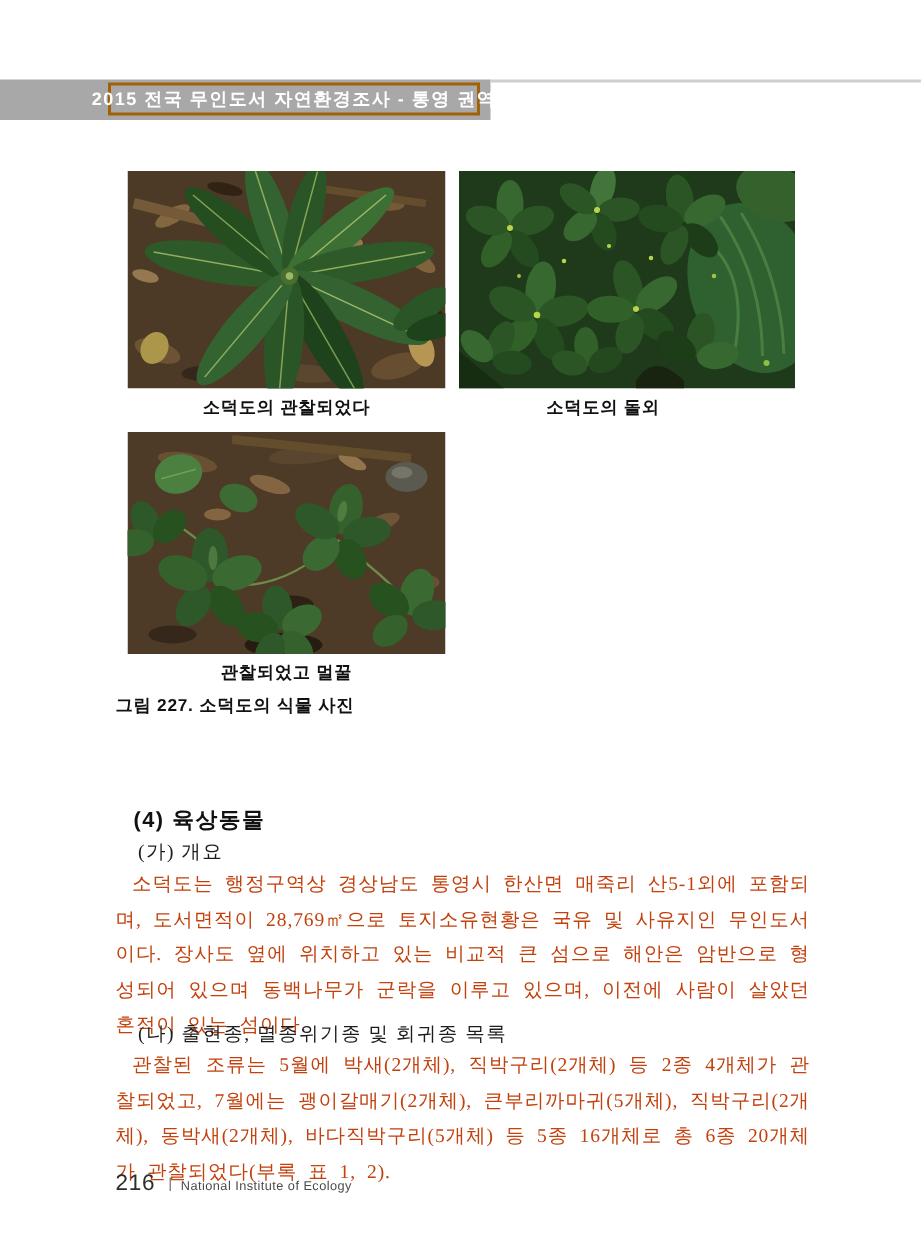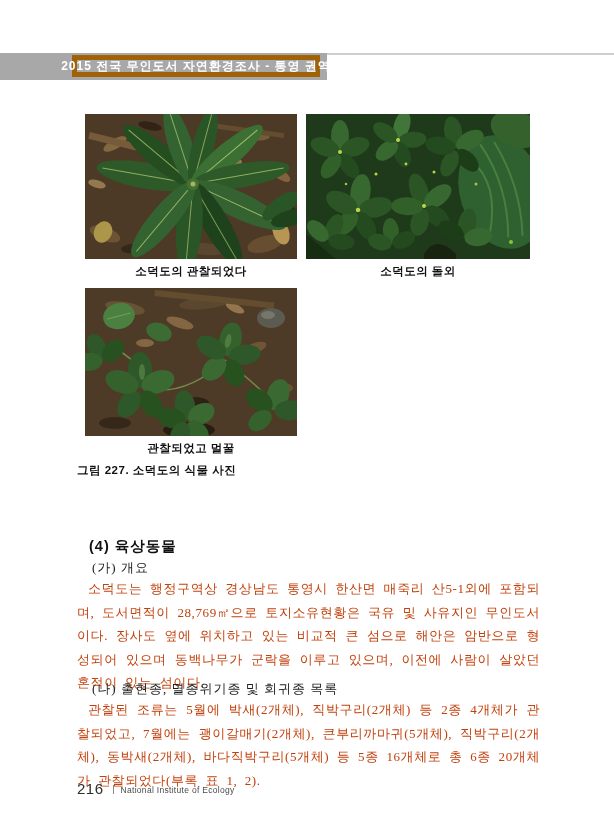--- a/index.html
+++ b/index.html
@@ -3,21 +3,21 @@
 <meta charset="utf-8">
 <style>
   html,body{margin:0;padding:0;}
   body{width:614px;height:840px;background:#ffffff;position:relative;overflow:hidden;
        font-family:"Liberation Serif","DejaVu Serif",serif;color:#1c1c1c;}
   .abs{position:absolute;}
 
   
   .header-bar{top:53px;left:0;width:327px;height:27px;background:#a8a8a8;}
   .header-frame{position:absolute;left:72px;top:2px;right:7px;bottom:3px;
-                border:5px solid #a16207;display:flex;align-items:center;justify-content:center;}
+                border:2px solid #a16207;display:flex;align-items:center;justify-content:center;}
   .header-title{color:#ffffff;font-family:"Liberation Sans","DejaVu Sans",sans-serif;
                 font-weight:bold;font-size:12px;letter-spacing:1px;white-space:nowrap;}
   .header-rule{top:53px;left:327px;width:287px;height:2px;background:#cfcfcf;}
 
   
   .photo{display:block;}
   .photo svg{display:block;}
 
   .caption{font-family:"Liberation Sans","DejaVu Sans",sans-serif;font-weight:bold;
            font-size:11.5px;color:#111;text-align:center;letter-spacing:0.5px;}
@@ -264,21 +264,21 @@
       <g transform="translate(18,72) rotate(-25)">
         <ellipse cx="0" cy="-14" rx="9" ry="14" fill="#2e5829"></ellipse>
           <ellipse cx="13" cy="-4" rx="9" ry="13" fill="#27511f" transform="rotate(70 13 -4)"></ellipse>
           <ellipse cx="-13" cy="-4" rx="9" ry="13" fill="#35622c" transform="rotate(-70 -13 -4)"></ellipse>
       </g>
     </g>
   </svg>
 </div>
 
 <div class="abs caption" style="left:85px;top:264px;width:212px;">소덕도의 관찰되었다</div>
-<div class="abs caption" style="left:306px;top:264px;width:224px;">소덕도의 돌외</div>
+<div class="abs caption" style="left:290px;top:264px;width:224px;">소덕도의 돌외</div>
 <div class="abs caption" style="left:85px;top:441px;width:212px;">관찰되었고 멀꿀</div>
 <div class="abs fig-caption" style="left:77px;top:463px;width:462px;">그림 227. 소덕도의 식물 사진</div>
 
 <div class="abs section-title" style="left:89px;top:537px;">(4) 육상동물</div>
 
 <div class="abs sub-title" style="left:92px;top:559px;">(가) 개요</div>
 <div class="abs para" style="left:77px;top:577px;width:463px;">소덕도는 행정구역상 경상남도 통영시 한산면 매죽리 산5-1외에 포함되며, 도서면적이 28,769㎡으로 토지소유현황은 국유 및 사유지인 무인도서이다. 장사도 옆에 위치하고 있는 비교적 큰 섬으로 해안은 암반으로 형성되어 있으며 동백나무가 군락을 이루고 있으며, 이전에 사람이 살았던 혼적이 있는 섬이다.</div>
 
 <div class="abs sub-title" style="left:92px;top:680px;">(나) 출현종, 멸종위기종 및 회귀종 목록</div>
 <div class="abs para" style="left:77px;top:698px;width:463px;">관찰된 조류는 5월에 박새(2개체), 직박구리(2개체) 등 2종 4개체가 관찰되었고, 7월에는 괭이갈매기(2개체), 큰부리까마귀(5개체), 직박구리(2개체), 동박새(2개체), 바다직박구리(5개체) 등 5종 16개체로 총 6종 20개체가 관찰되었다(부록 표 1, 2).</div>

